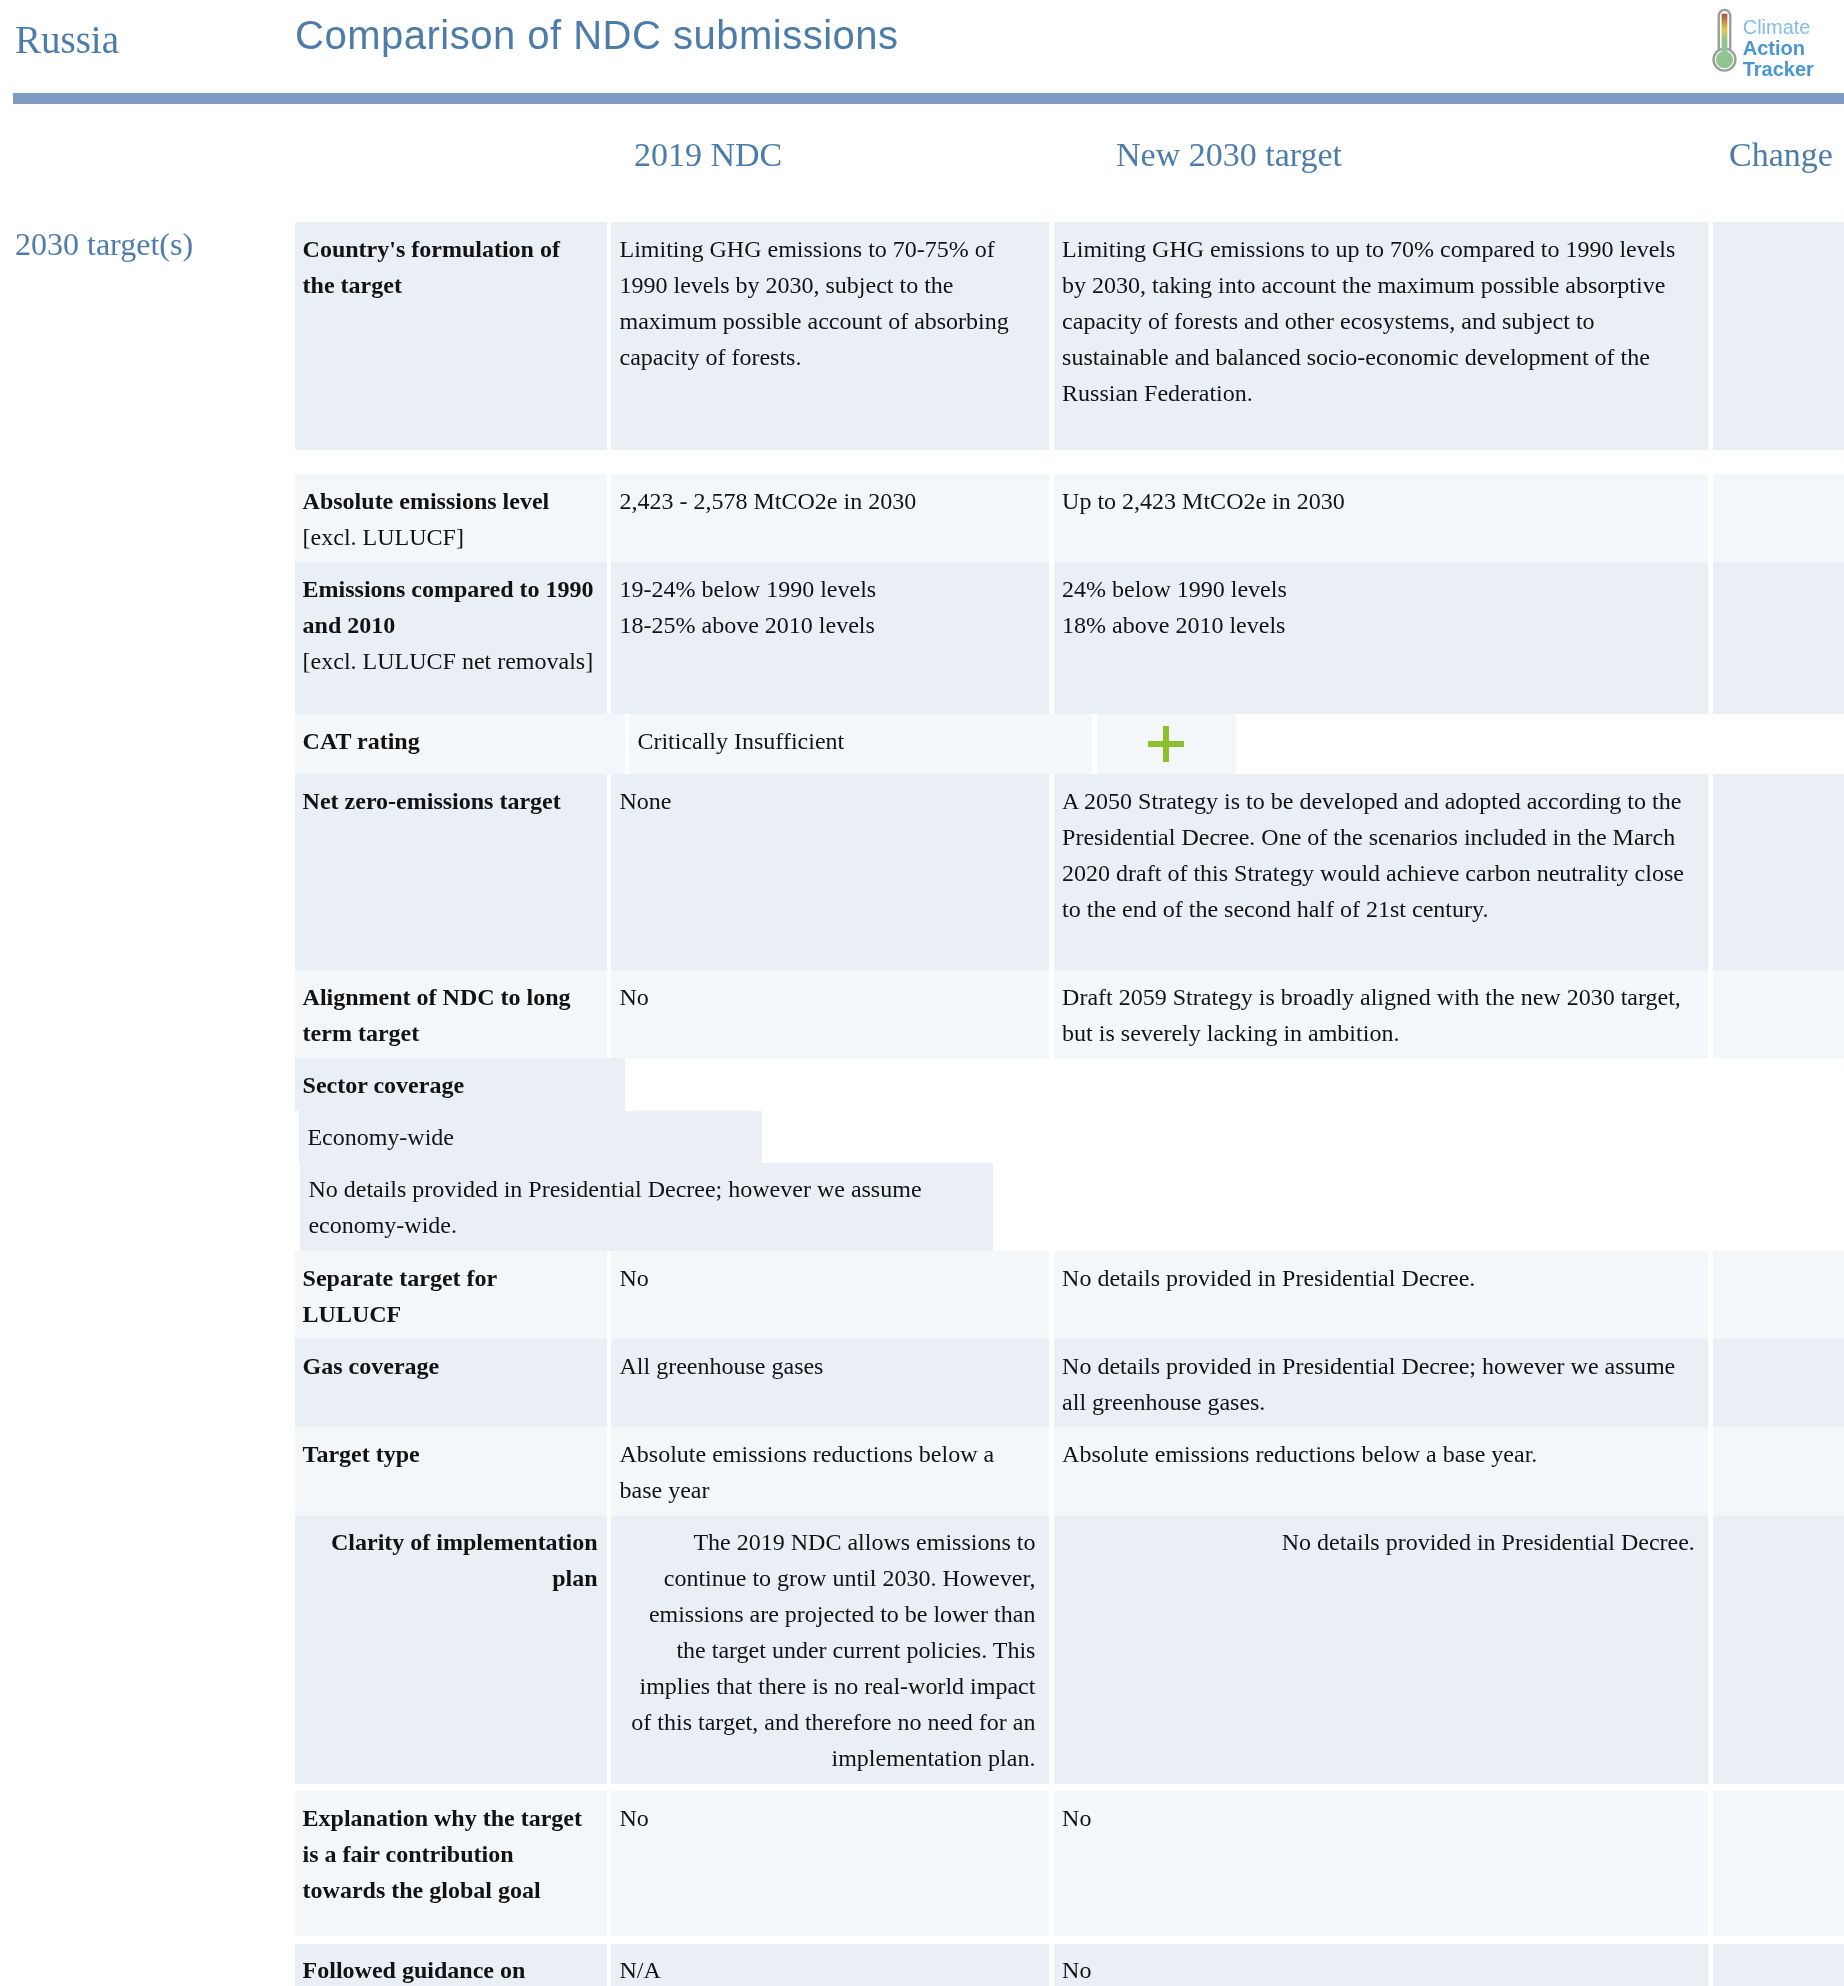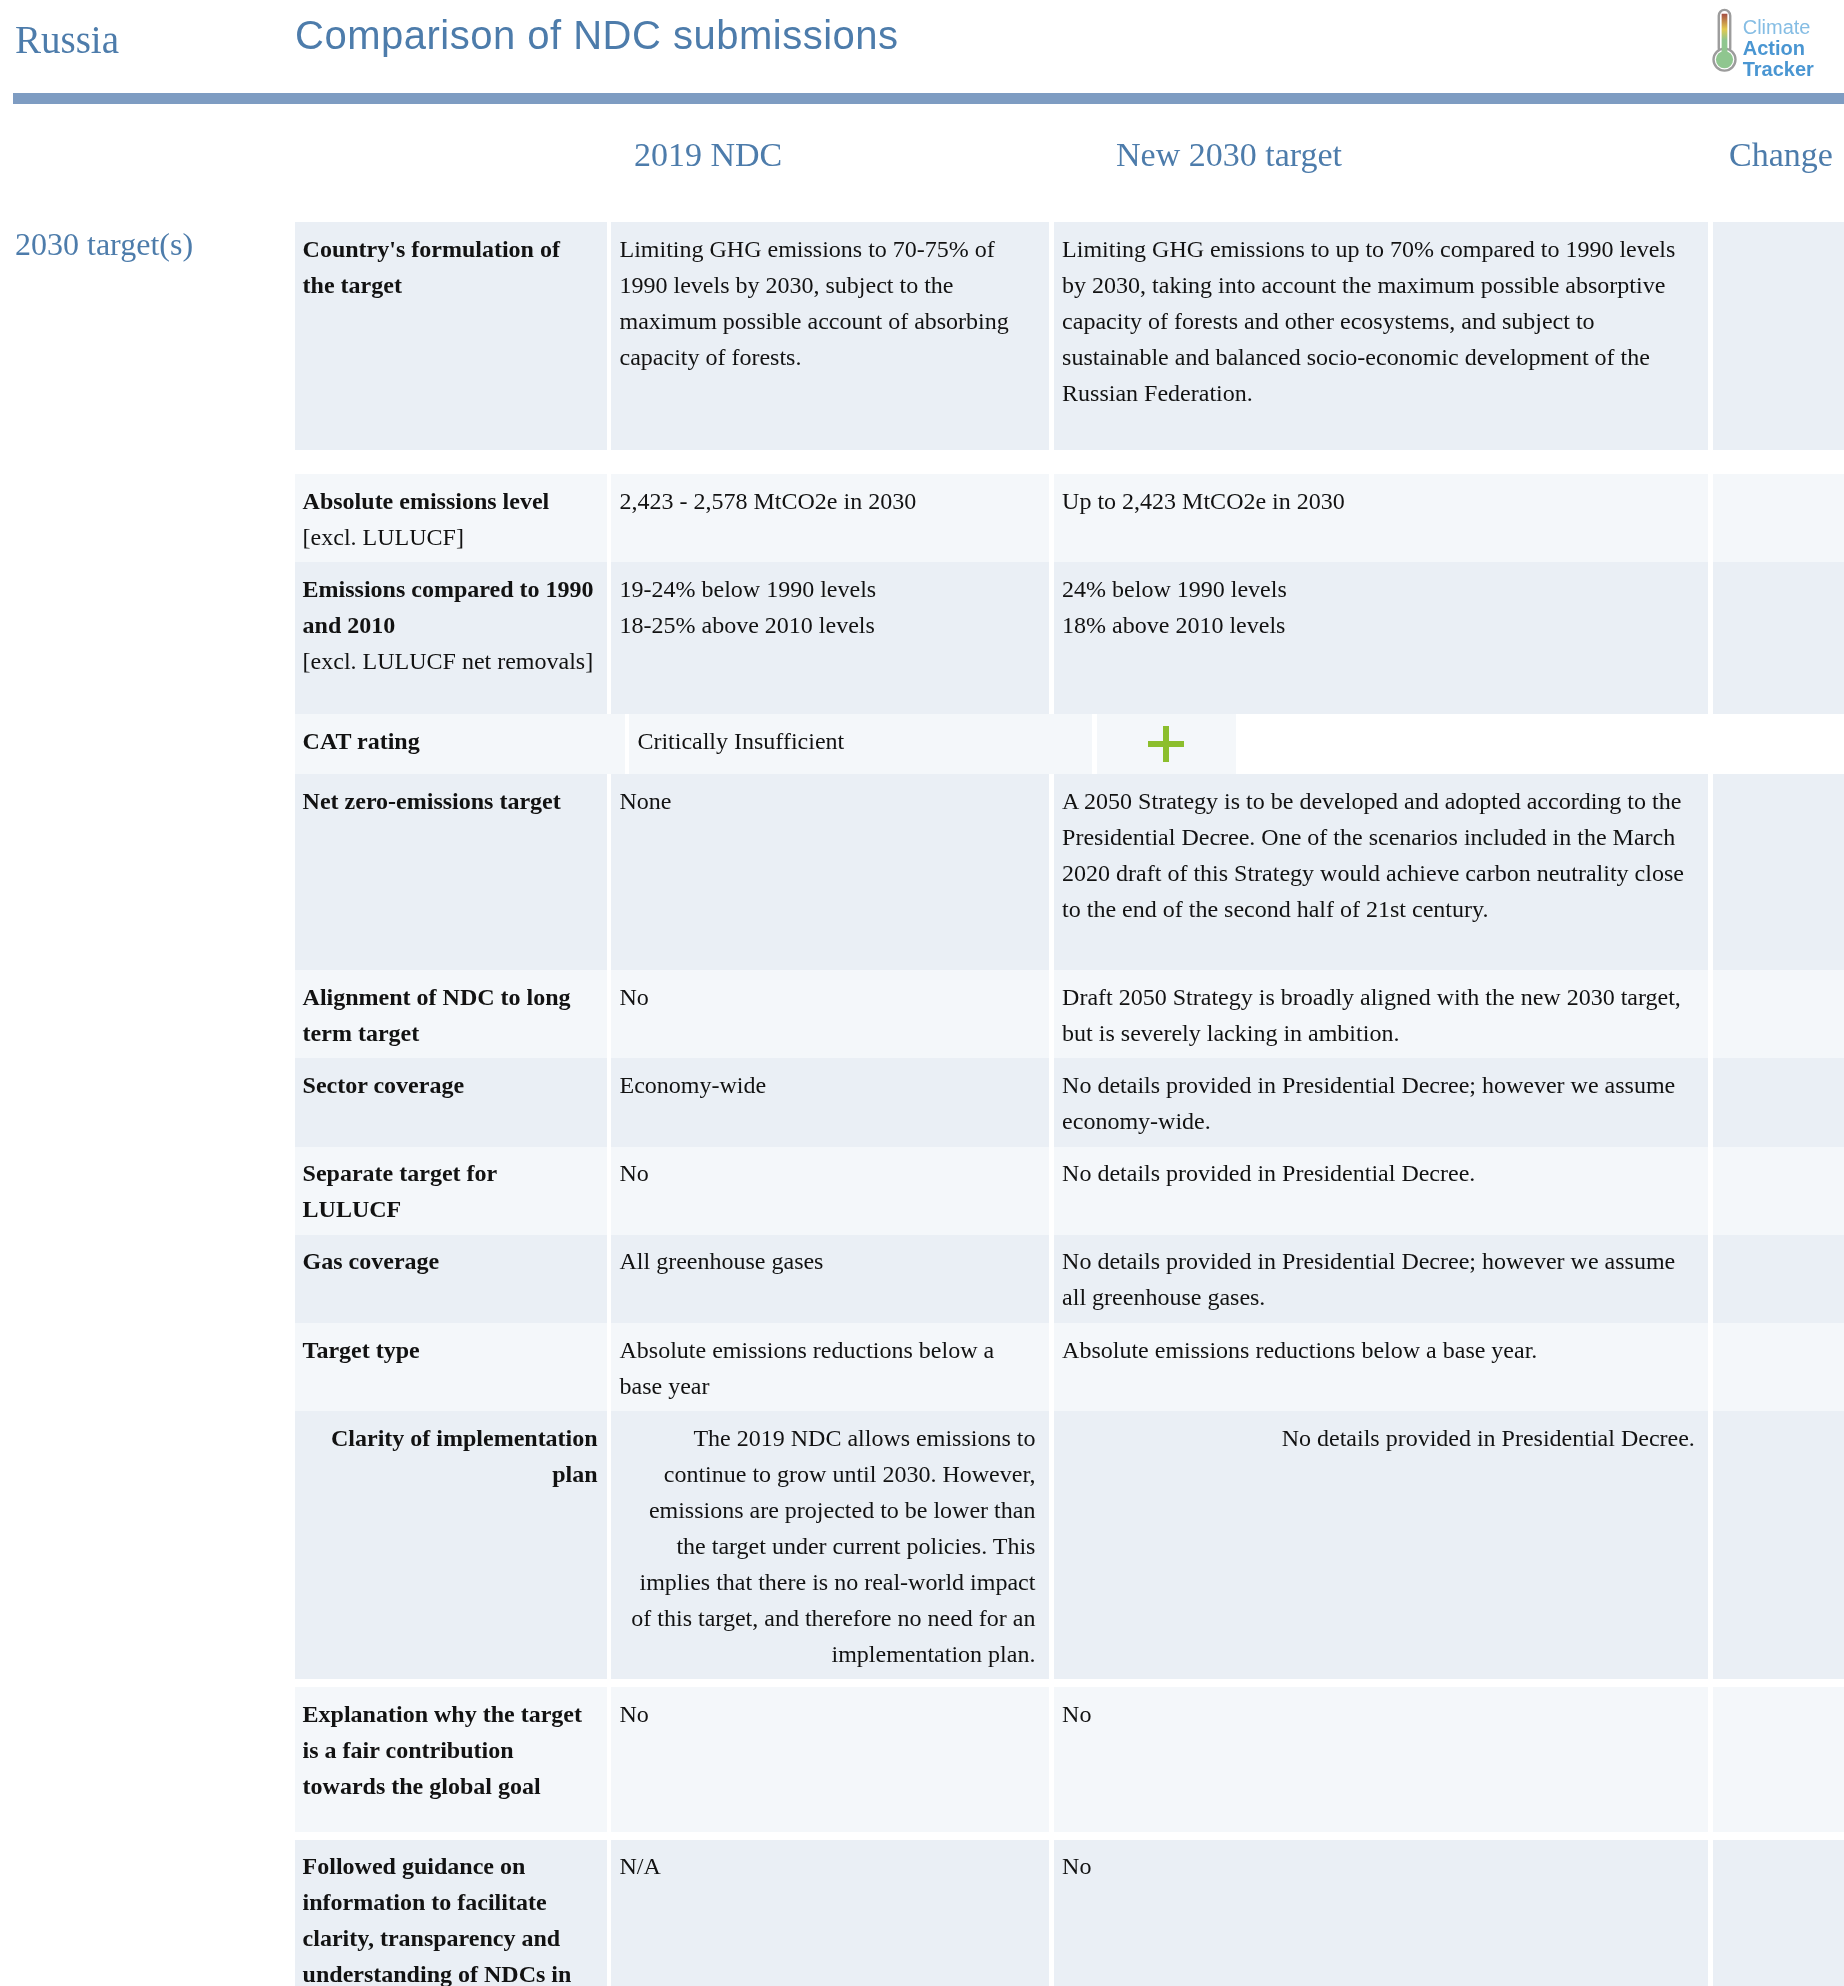--- a/index.html
+++ b/index.html
@@ -114,24 +114,24 @@
     </div>
     <div class="row" style="min-height: 196px;">
       <div class="cell label shade-dark">Net zero-emissions target</div>
       <div class="cell v2019 shade-dark">None</div>
       <div class="cell v2030 shade-dark">A 2050 Strategy is to be developed and adopted according to the Presidential Decree. One of the scenarios included in the March 2020 draft of this Strategy would achieve carbon neutrality close to the end of the second half of 21st century.</div>
       <div class="cell change shade-dark"></div>
     </div>
     <div class="row" style="min-height: 80px;">
       <div class="cell label shade-light">Alignment of NDC to long term target</div>
       <div class="cell v2019 shade-light">No</div>
-      <div class="cell v2030 shade-light">Draft 2050 Strategy is broadly aligned with the new 2030 target, but is severely lacking in ambition.</div>
+      <div class="cell v2030 shade-light">Draft 2059 Strategy is broadly aligned with the new 2030 target, but is severely lacking in ambition.</div>
       <div class="cell change shade-light"></div>
     </div>
-    <div class="row" style="min-height: 87px;">
+    <div class="row" style="min-height: 87px; flex-direction: column;">
       <div class="cell label shade-dark">Sector coverage</div>
       <div class="cell v2019 shade-dark">Economy-wide</div>
       <div class="cell v2030 shade-dark">No details provided in Presidential Decree; however we assume economy-wide.</div>
       <div class="cell change shade-dark"></div>
     </div>
     <div class="row" style="min-height: 78px;">
       <div class="cell label shade-light">Separate target for LULUCF</div>
       <div class="cell v2019 shade-light">No</div>
       <div class="cell v2030 shade-light">No details provided in Presidential Decree.</div>
       <div class="cell change shade-light"></div>

